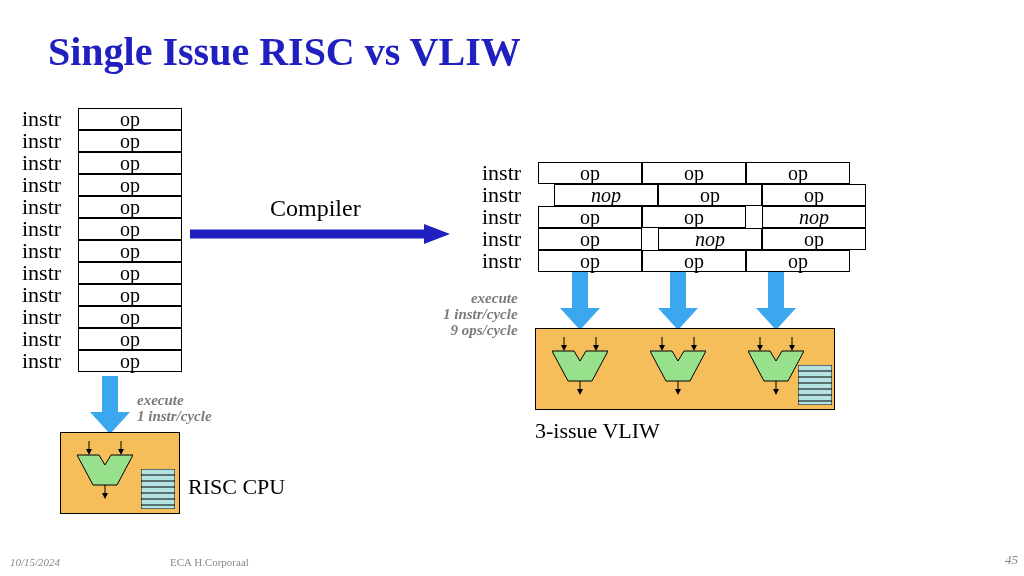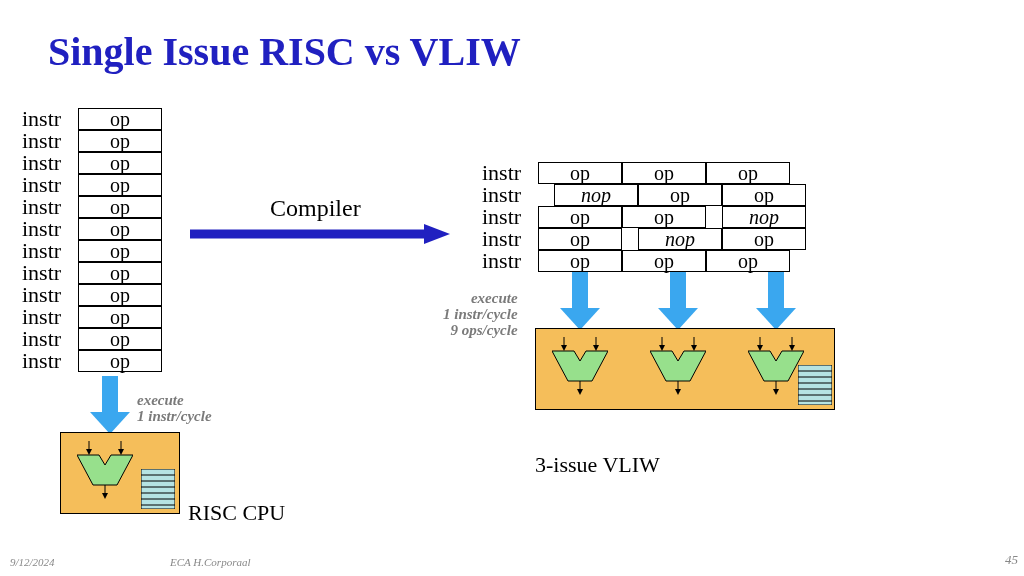--- a/index.html
+++ b/index.html
@@ -30,21 +30,21 @@
     height: 22px;
   }
   .instr-label {
     width: 58px;
     font-size: 22px;
     text-align: left;
     padding-left: 2px;
   }
   .op-cell {
     border: 1px solid #000;
-    width: 84px;
+    width: 104px;
     height: 22px;
     text-align: center;
     font-size: 20px;
     line-height: 20px;
     background: #fff;
   }
   .op-cell.nop {
     font-style: italic;
     margin-left: 16px;
   }
@@ -124,36 +124,35 @@
   .regfile {
     position: absolute;
     width: 34px;
     height: 40px;
   }
   .regfile line { stroke:#000; stroke-width:1; }
   .cpu-label {
     position: absolute;
     font-size: 22px;
   }
-  .risc-cpu-label { top: 500px; left: 188px; }
-  .vliw-cpu-label { top: 418px; left: 535px; margin-top: 34px; }
+  .risc-cpu-label { top: 474px; left: 188px; }
+  .vliw-cpu-label { top: 418px; left: 535px; }
   .footer-date {
     position: absolute;
     bottom: 8px;
     left: 10px;
     font-size: 11px;
     font-style: italic;
     color: #888;
   }
   .footer-author {
     position: absolute;
     bottom: 8px;
     left: 170px;
     font-size: 11px;
-    font-style: italic;
     color: #888;
   }
   .footer-page {
     position: absolute;
     bottom: 8px;
     right: 6px;
     font-size: 13px;
     font-style: italic;
     color: #888;
   }
@@ -337,15 +336,15 @@
     <line x1="0" y1="6" x2="34" y2="6"></line>
     <line x1="0" y1="12" x2="34" y2="12"></line>
     <line x1="0" y1="18" x2="34" y2="18"></line>
     <line x1="0" y1="24" x2="34" y2="24"></line>
     <line x1="0" y1="30" x2="34" y2="30"></line>
     <line x1="0" y1="36" x2="34" y2="36"></line>
   </svg>
 </div>
 <div class="cpu-label vliw-cpu-label">3-issue VLIW</div>
 
-<div class="footer-date">9/12/2024</div>
+<div class="footer-date">10/15/2024</div>
 <div class="footer-author">ECA  H.Corporaal</div>
 <div class="footer-page">45</div>
 
 </body></html>

